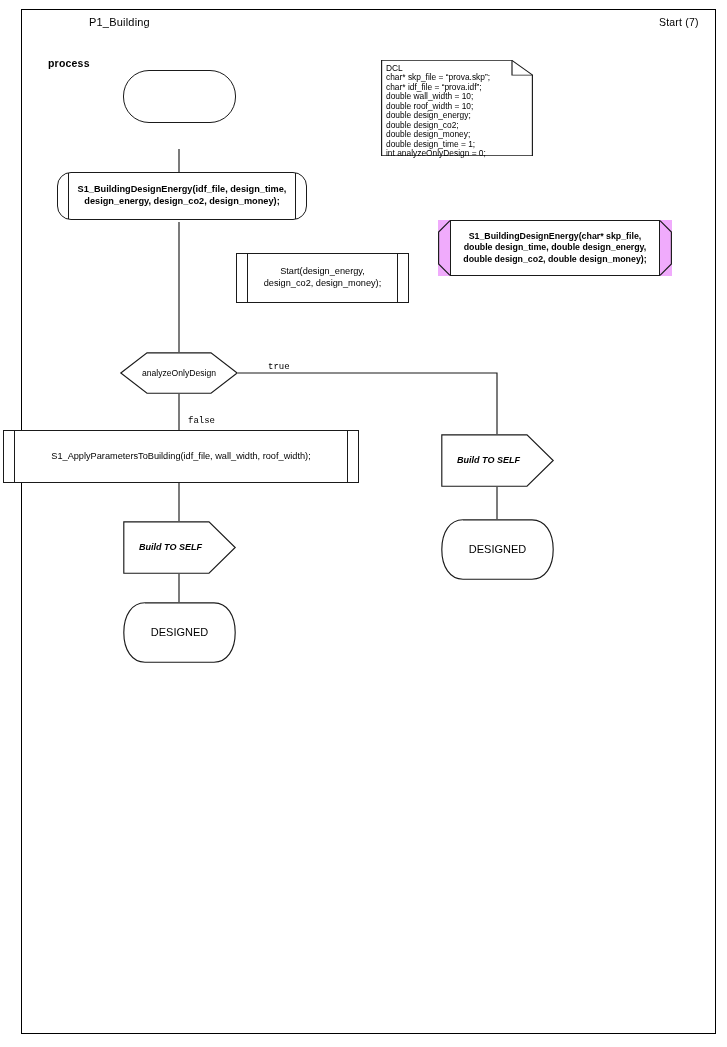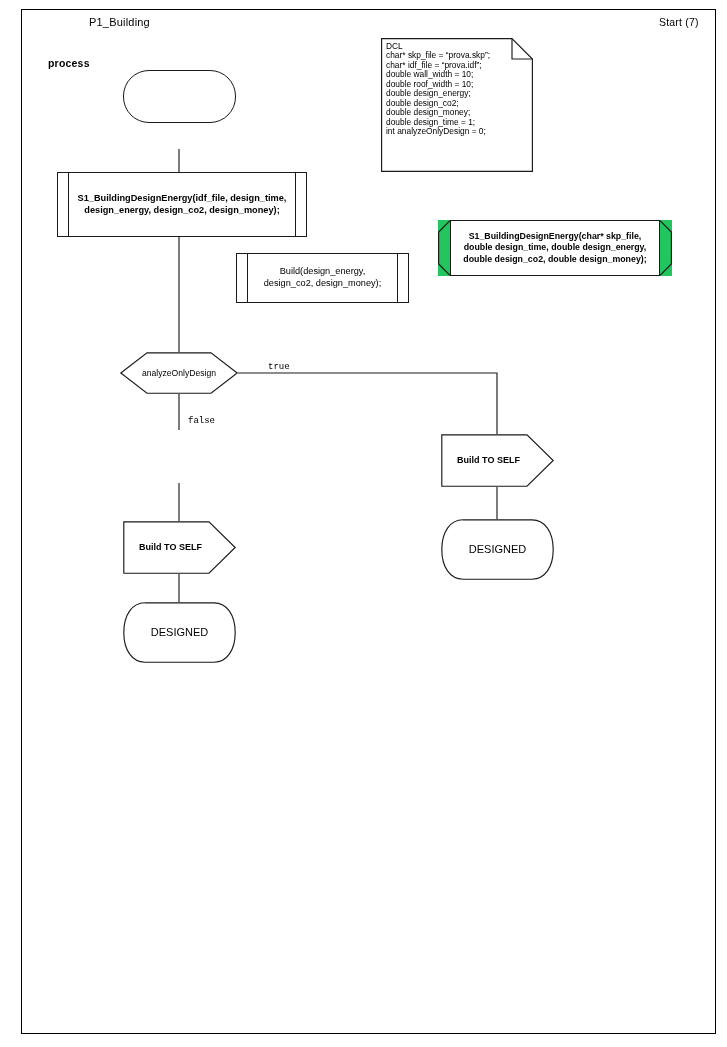--- a/index.html
+++ b/index.html
@@ -45,40 +45,40 @@
 
   
   .note{background:#fff;}
   .note .noteshape{position:absolute;left:0;top:0;width:100%;height:100%;}
   .note .notetxt{
     position:absolute;left:5px;top:4px;right:5px;bottom:3px;
     font-size:8.4px;line-height:1.125;white-space:pre-line;text-align:left;
   }
 
   
-  .annot{background:#22c55e;}
+  .annot{background:#f0abfc;}
   .annot .inner{
     position:absolute;left:12px;top:0;right:12px;bottom:0;
     border:1.2px solid #1a1a1a;background:#fff;box-sizing:border-box;
   }
   .annot .wingsvg{position:absolute;left:0;top:0;width:100%;height:100%;overflow:visible;}
   .annot .wingsvg path{stroke:#1a1a1a;stroke-width:1.15px;fill:none;}
   .annot .txt{font-size:8.8px;line-height:1.32;padding:0 16px;}
 
   
   .diamond{}
   .diamond svg{position:absolute;left:0;top:0;width:100%;height:100%;overflow:visible;}
   .diamond svg polygon{stroke:#1a1a1a;stroke-width:1.15px;fill:#fff;}
   .diamond .txt{font-size:8.6px;}
 
   
   .signal{}
   .signal svg{position:absolute;left:0;top:0;width:100%;height:100%;overflow:visible;}
   .signal svg polygon{stroke:#1a1a1a;stroke-width:1.15px;fill:#fff;}
-  .signal .txt{font-size:9px;font-weight:bold;padding-right:22px;}
+  .signal .txt{font-size:9px;font-weight:bold;padding-right:22px;font-style:italic;}
 
   
   .state{}
   .state svg{position:absolute;left:0;top:0;width:100%;height:100%;overflow:visible;}
   .state svg path{stroke:#1a1a1a;stroke-width:1.15px;fill:#fff;}
   .state .txt{font-size:11px;}
 
   
   .elabel{position:absolute;font-size:9px;font-family:Liberation Mono, monospace;}
 
@@ -105,52 +105,52 @@
 
     <line x1="179" y1="483" x2="179" y2="521"></line>
 
     <line x1="179" y1="574" x2="179" y2="602"></line>
 
     <polyline points="238,373 497,373 497,434"></polyline>
 
     <line x1="497" y1="487" x2="497" y2="519"></line>
   </svg>
 
-  <div class="node note" style="left:381px;top:38px;width:152px;height:134px;">
+  <div class="node note" style="left:381px;top:60px;width:152px;height:96px;">
     <svg class="noteshape" viewBox="0 0 152 134" preserveAspectRatio="none">
       <path d="M0.6,0.6 L131,0.6 L151.4,21 L151.4,133.4 L0.6,133.4 Z" fill="#ffffff" stroke="#1a1a1a" stroke-width="1.15"></path>
       <path d="M131,0.6 L131,21 L151.4,21" fill="none" stroke="#1a1a1a" stroke-width="1.15"></path>
     </svg>
     <div class="notetxt">DCL
 char* skp_file = “prova.skp”;
 char* idf_file = “prova.idf”;
 double wall_width = 10;
 double roof_width = 10;
 double design_energy;
 double design_co2;
 double design_money;
 double design_time = 1;
 int analyzeOnlyDesign = 0;</div>
   </div>
 
   <div class="node startnode" style="left:123px;top:70px;width:113px;height:53px;">
     <div class="txt"></div>
   </div>
 
-  <div class="node subr" style="left:57px;top:172px;width:250px;height:65px;">
+  <div class="node subr" style="left:57px;top:172px;width:250px;height:48px;border-radius:14px;">
     <div class="bar-l"></div>
     <div class="bar-r"></div>
     <div class="txt b">S1_BuildingDesignEnergy(idf_file, design_time,
 design_energy, design_co2, design_money);</div>
   </div>
 
   <div class="node subr" style="left:236px;top:253px;width:173px;height:50px;">
     <div class="bar-l"></div>
     <div class="bar-r"></div>
-    <div class="txt">Build(design_energy,
+    <div class="txt">Start(design_energy,
 design_co2, design_money);</div>
   </div>
 
   <div class="node annot" style="left:438px;top:220px;width:234px;height:56px;">
     <div class="inner"></div>
     <svg class="wingsvg" viewBox="0 0 234 56" preserveAspectRatio="none">
       <path d="M12,0.6 L0.6,12 L0.6,44 L12,55.4"></path>
       <path d="M222,0.6 L233.4,12 L233.4,44 L222,55.4"></path>
     </svg>
     <div class="txt b">S1_BuildingDesignEnergy(char* skp_file,
@@ -162,20 +162,25 @@
   <div class="node diamond" style="left:120px;top:352px;width:118px;height:42px;">
     <svg viewBox="0 0 118 42" preserveAspectRatio="none">
       <polygon points="0.8,21 27,0.8 91,0.8 117.2,21 91,41.2 27,41.2"></polygon>
     </svg>
     <div class="txt">analyzeOnlyDesign</div>
   </div>
 
   <div class="elabel" style="left:268px;top:362px;">true</div>
   <div class="elabel" style="left:188px;top:416px;">false</div>
 
+  <div class="node subr" style="left:3px;top:430px;width:356px;height:53px;">
+    <div class="bar-l"></div>
+    <div class="bar-r"></div>
+    <div class="txt">S1_ApplyParametersToBuilding(idf_file, wall_width, roof_width);</div>
+  </div>
 
   <div class="node signal" style="left:123px;top:521px;width:113px;height:53px;">
     <svg viewBox="0 0 113 53" preserveAspectRatio="none">
       <polygon points="0.8,0.8 86,0.8 112.2,26.5 86,52.2 0.8,52.2"></polygon>
     </svg>
     <div class="txt">Build TO SELF</div>
   </div>
 
   <div class="node state" style="left:123px;top:602px;width:113px;height:61px;">
     <svg viewBox="0 0 113 61" preserveAspectRatio="none">

